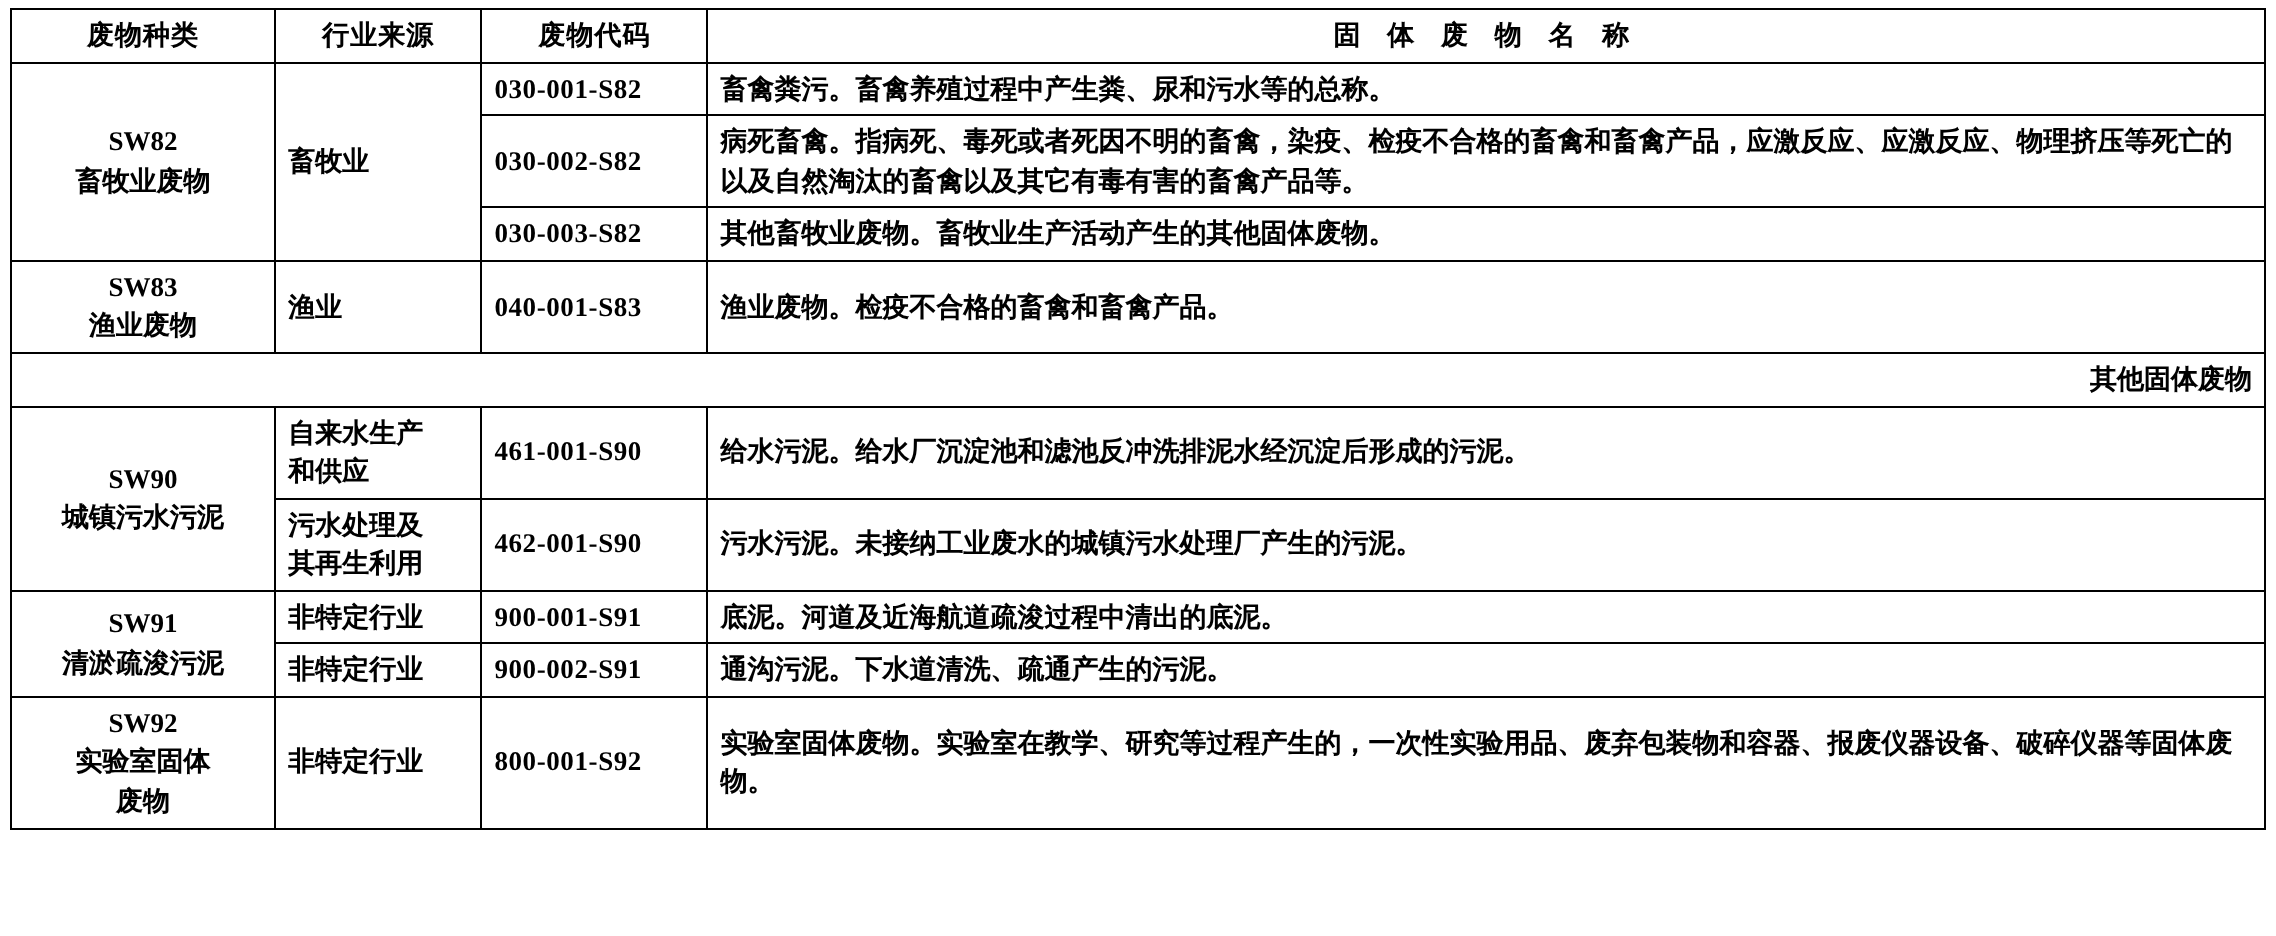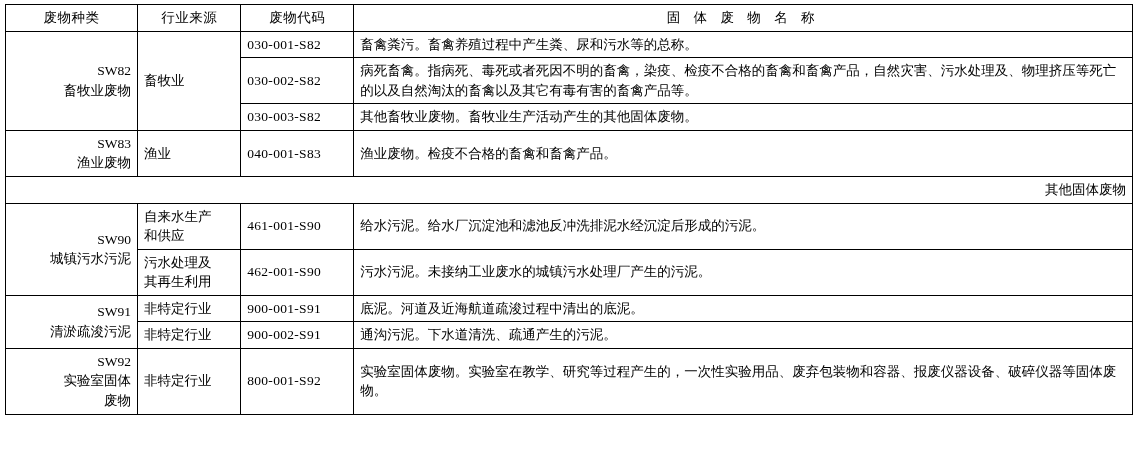--- a/index.html
+++ b/index.html
@@ -26,21 +26,21 @@
     width: 1128px;
     margin: 4px 5px 0 5px;
     border: 1px solid #000;
   }
   table.waste-table td, table.waste-table th {
     border: 1px solid #000;
     padding: 3px 6px;
     vertical-align: middle;
     font-size: 13.5px;
     line-height: 1.45;
-    font-weight: normal;
+    font-weight: bold;
   }
   col.c1 { width: 132px; }
   col.c2 { width: 103px; }
   col.c3 { width: 113px; }
   col.c4 { width: 778px; }
 
   thead th {
     text-align: center;
     font-size: 15px;
     font-weight: normal;
@@ -67,21 +67,21 @@
   td.section {
     text-align: right;
     font-size: 14px;
     padding: 5px 4px;
   }
   .cat-line {
     display: block;
     white-space: nowrap;
   }
   td.cat {
-    text-align: right;
+    text-align: center;
     line-height: 1.55;
     font-size: 14px;
   }
   td.ind {
     text-align: left;
     line-height: 1.5;
     font-size: 13.5px;
   }
 </style>
 </head>
@@ -109,21 +109,21 @@
         <td class="cat" rowspan="3">
           <span class="cat-line">SW82</span>
           <span class="cat-line">畜牧业废物</span>
         </td>
         <td class="ind" rowspan="3">畜牧业</td>
         <td class="code">030-001-S82</td>
         <td class="desc">畜禽粪污。畜禽养殖过程中产生粪、尿和污水等的总称。</td>
       </tr>
       <tr>
         <td class="code">030-002-S82</td>
-        <td class="desc">病死畜禽。指病死、毒死或者死因不明的畜禽，染疫、检疫不合格的畜禽和畜禽产品，自然灾害、污水处理及、物理挤压等死亡的以及自然淘汰的畜禽以及其它有毒有害的畜禽产品等。</td>
+        <td class="desc">病死畜禽。指病死、毒死或者死因不明的畜禽，染疫、检疫不合格的畜禽和畜禽产品，应激反应、应激反应、物理挤压等死亡的以及自然淘汰的畜禽以及其它有毒有害的畜禽产品等。</td>
       </tr>
       <tr>
         <td class="code">030-003-S82</td>
         <td class="desc">其他畜牧业废物。畜牧业生产活动产生的其他固体废物。</td>
       </tr>
 
       <tr>
         <td class="cat">
           <span class="cat-line">SW83</span>
           <span class="cat-line">渔业废物</span>

